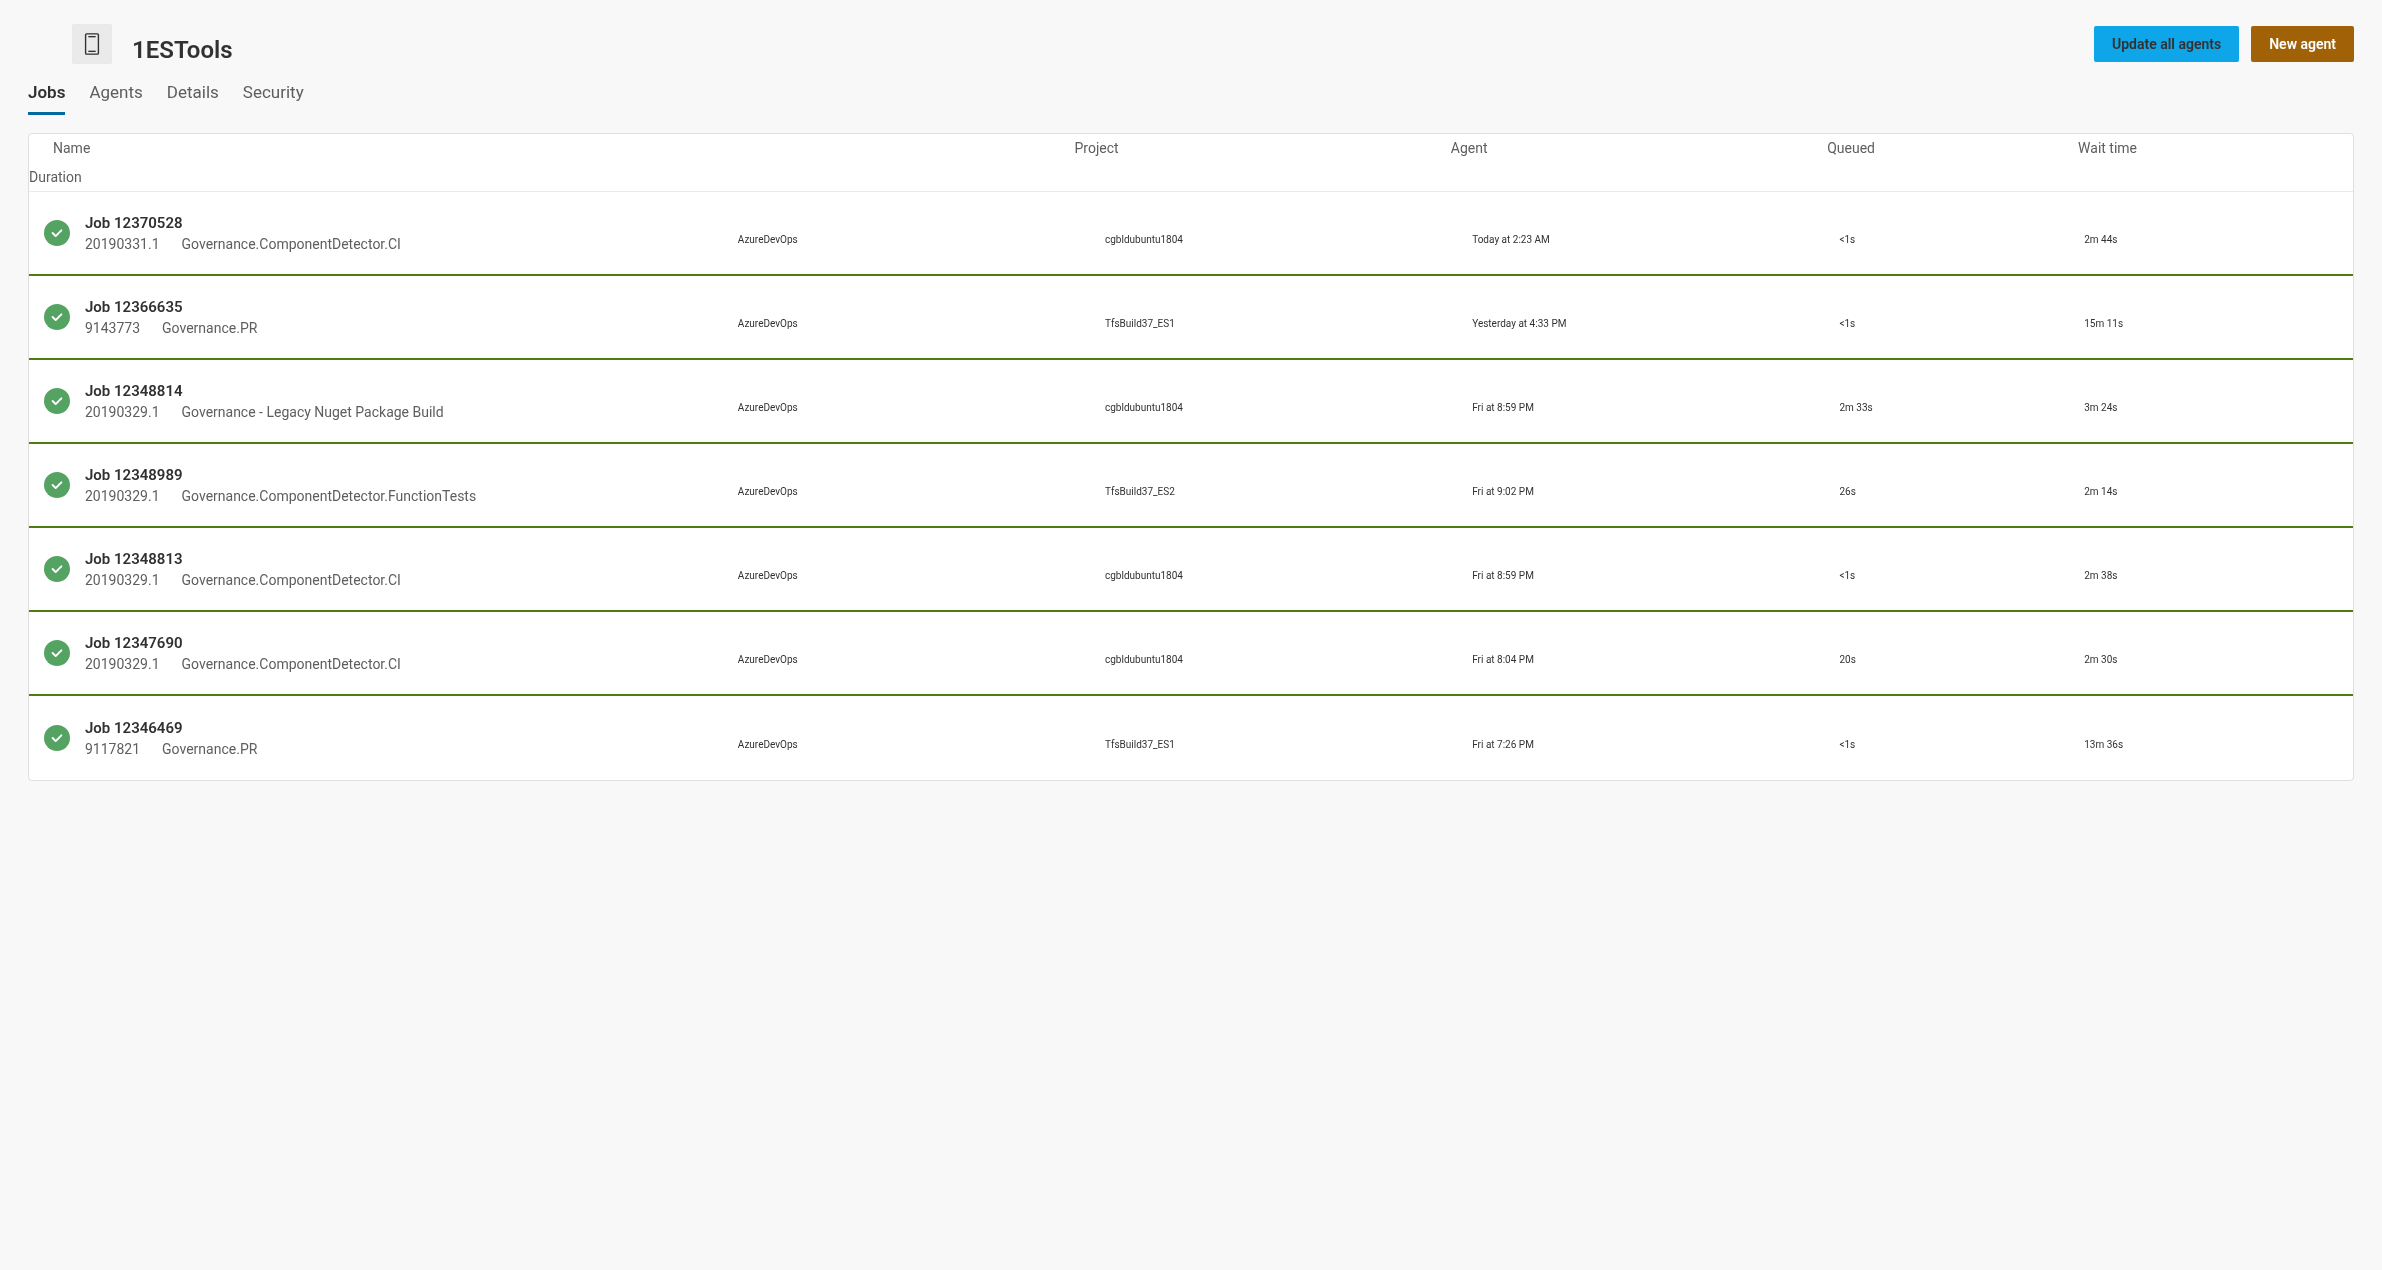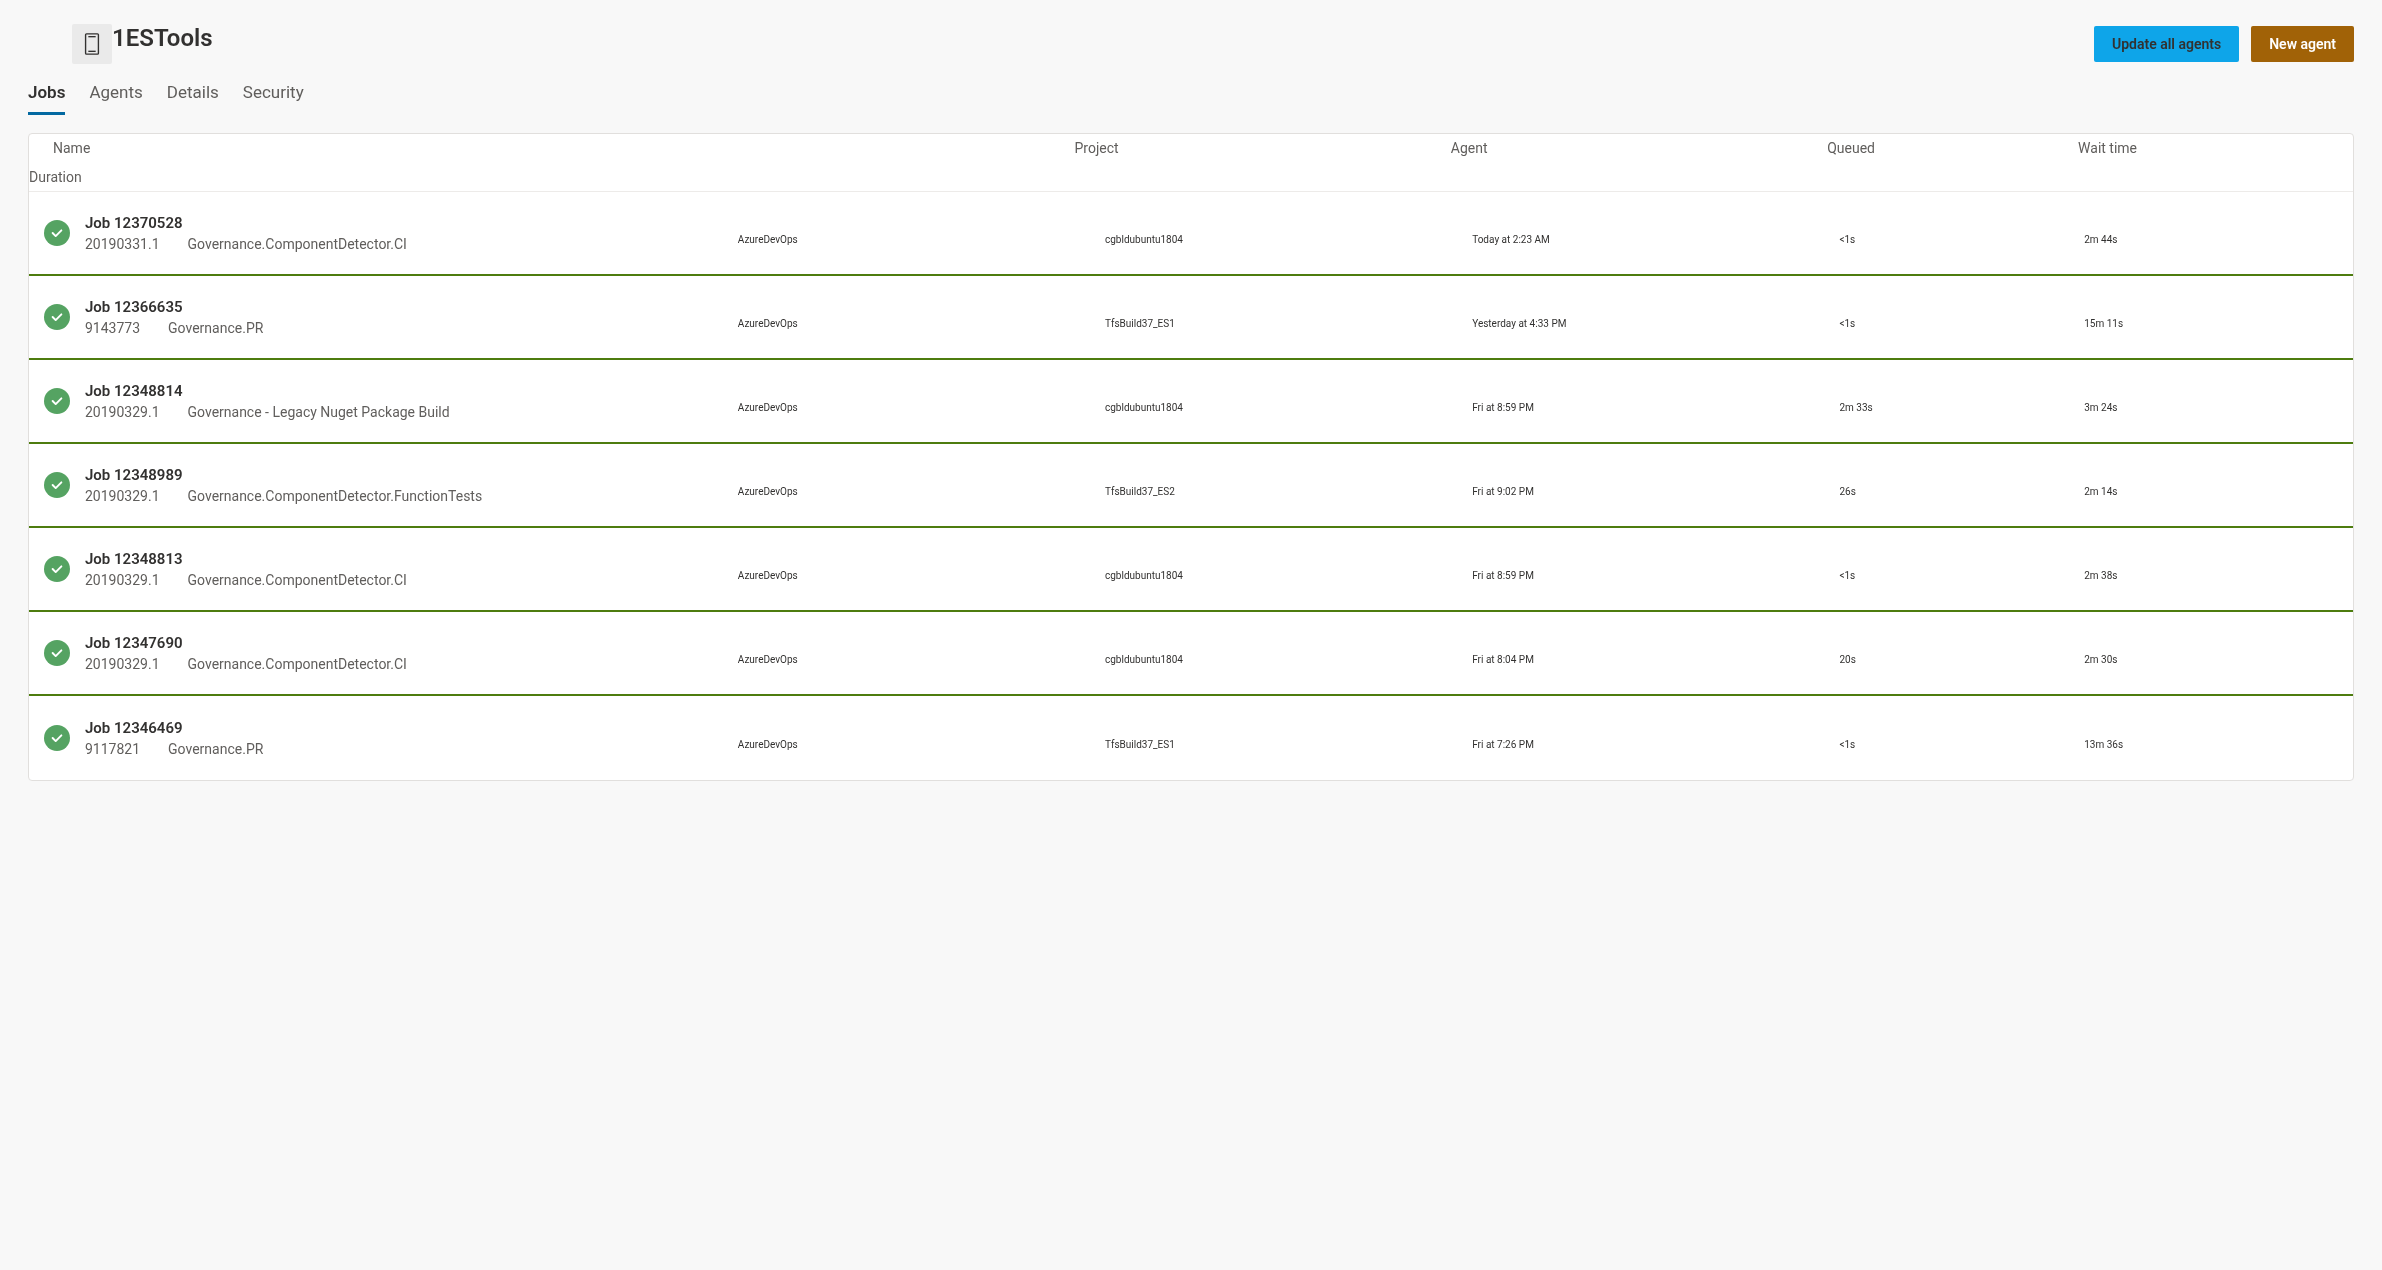--- a/index.html
+++ b/index.html
@@ -13,21 +13,22 @@
     padding: 24px 28px 0 28px;
   }
   .header-row {
     display: flex;
     align-items: center;
     justify-content: space-between;
     margin-bottom: 18px;
   }
   .header-left {
     display: flex;
-    align-items: flex-start;
+    align-items: flex-end;
+    gap: 20px;
     padding-left: 44px;
   }
   .pool-icon-box {
     width: 40px;
     height: 40px;
     background: #eaeaea;
     display: flex;
     align-items: center;
     justify-content: center;
     border-radius: 2px;
@@ -112,21 +113,21 @@
   .job-title {
     font-size: 15px;
     font-weight: 600;
     color: #323130;
     margin-bottom: 4px;
   }
   .job-sub {
     font-size: 14px;
     color: #605e5c;
     display: flex;
-    gap: 28px;
+    gap: 22px;
   }
   .cell { font-size: 10px; color: #323130; margin-top: 12px; }
   
   .thead {
     grid-template-columns: minmax(436px, 1.6fr) 0.9fr 0.9fr 0.9fr 0.6fr 0.6fr;
   }
 </style>
 </head>
 <body>
 

